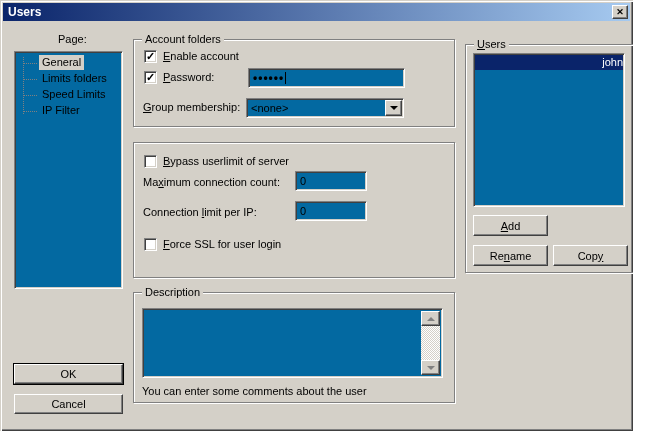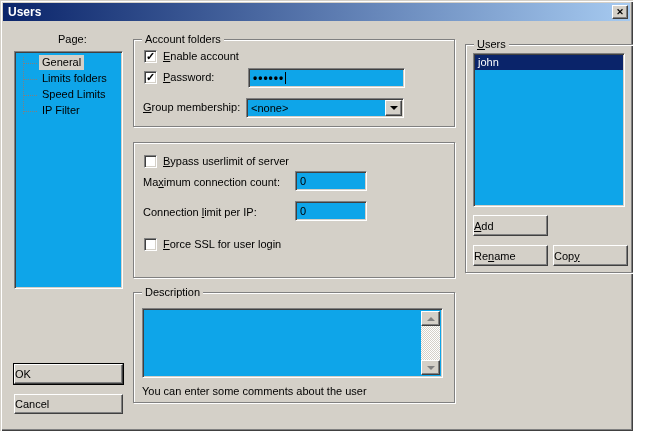--- a/index.html
+++ b/index.html
@@ -21,37 +21,38 @@
   .title-text{color:#ffffff;font-weight:bold;font-size:12px;padding-left:5px;letter-spacing:0;}
   .close-btn{
     position:absolute;right:2px;top:2px;width:16px;height:14px;
     background:#d4d0c8;border:1px solid;border-color:#ffffff #404040 #404040 #ffffff;
     box-shadow:inset -1px -1px 0 #808080;
     display:flex;align-items:center;justify-content:center;
     font-size:9px;font-weight:bold;line-height:1;color:#000;
   }
   .label{position:absolute;white-space:nowrap;line-height:13px;}
   .sunken{
-    background:#0ea5e9;
+    background:#0369a1;
     border:1px solid;border-color:#808080 #ffffff #ffffff #808080;
     box-shadow:inset 1px 1px 0 #404040,inset -1px -1px 0 #d4d0c8;
+    text-align:right;
   }
   .groupbox{
     position:absolute;
     border:1px solid #808080;
     box-shadow:inset 1px 1px 0 #ffffff,1px 1px 0 #ffffff;
   }
   .gb-label{
     position:absolute;top:-7px;left:8px;background:#d4d0c8;padding:0 3px;line-height:13px;white-space:nowrap;
   }
   .btn{
     position:absolute;background:#d4d0c8;
     border:1px solid;border-color:#ffffff #404040 #404040 #ffffff;
     box-shadow:inset -1px -1px 0 #808080;
-    display:flex;align-items:center;justify-content:flex-start;
+    display:flex;align-items:center;justify-content:center;
     font-size:11px;color:#000;
   }
   .btn.default{box-shadow:0 0 0 1px #000000,inset -1px -1px 0 #808080;}
   .checkbox{
     position:absolute;width:13px;height:13px;background:#ffffff;
     border:1px solid;border-color:#808080 #ffffff #ffffff #808080;
     box-shadow:inset 1px 1px 0 #404040,inset -1px -1px 0 #d4d0c8;
     display:flex;align-items:center;justify-content:center;
   }
   .checkmark{font-size:11px;font-weight:bold;line-height:11px;margin-top:-1px;}

